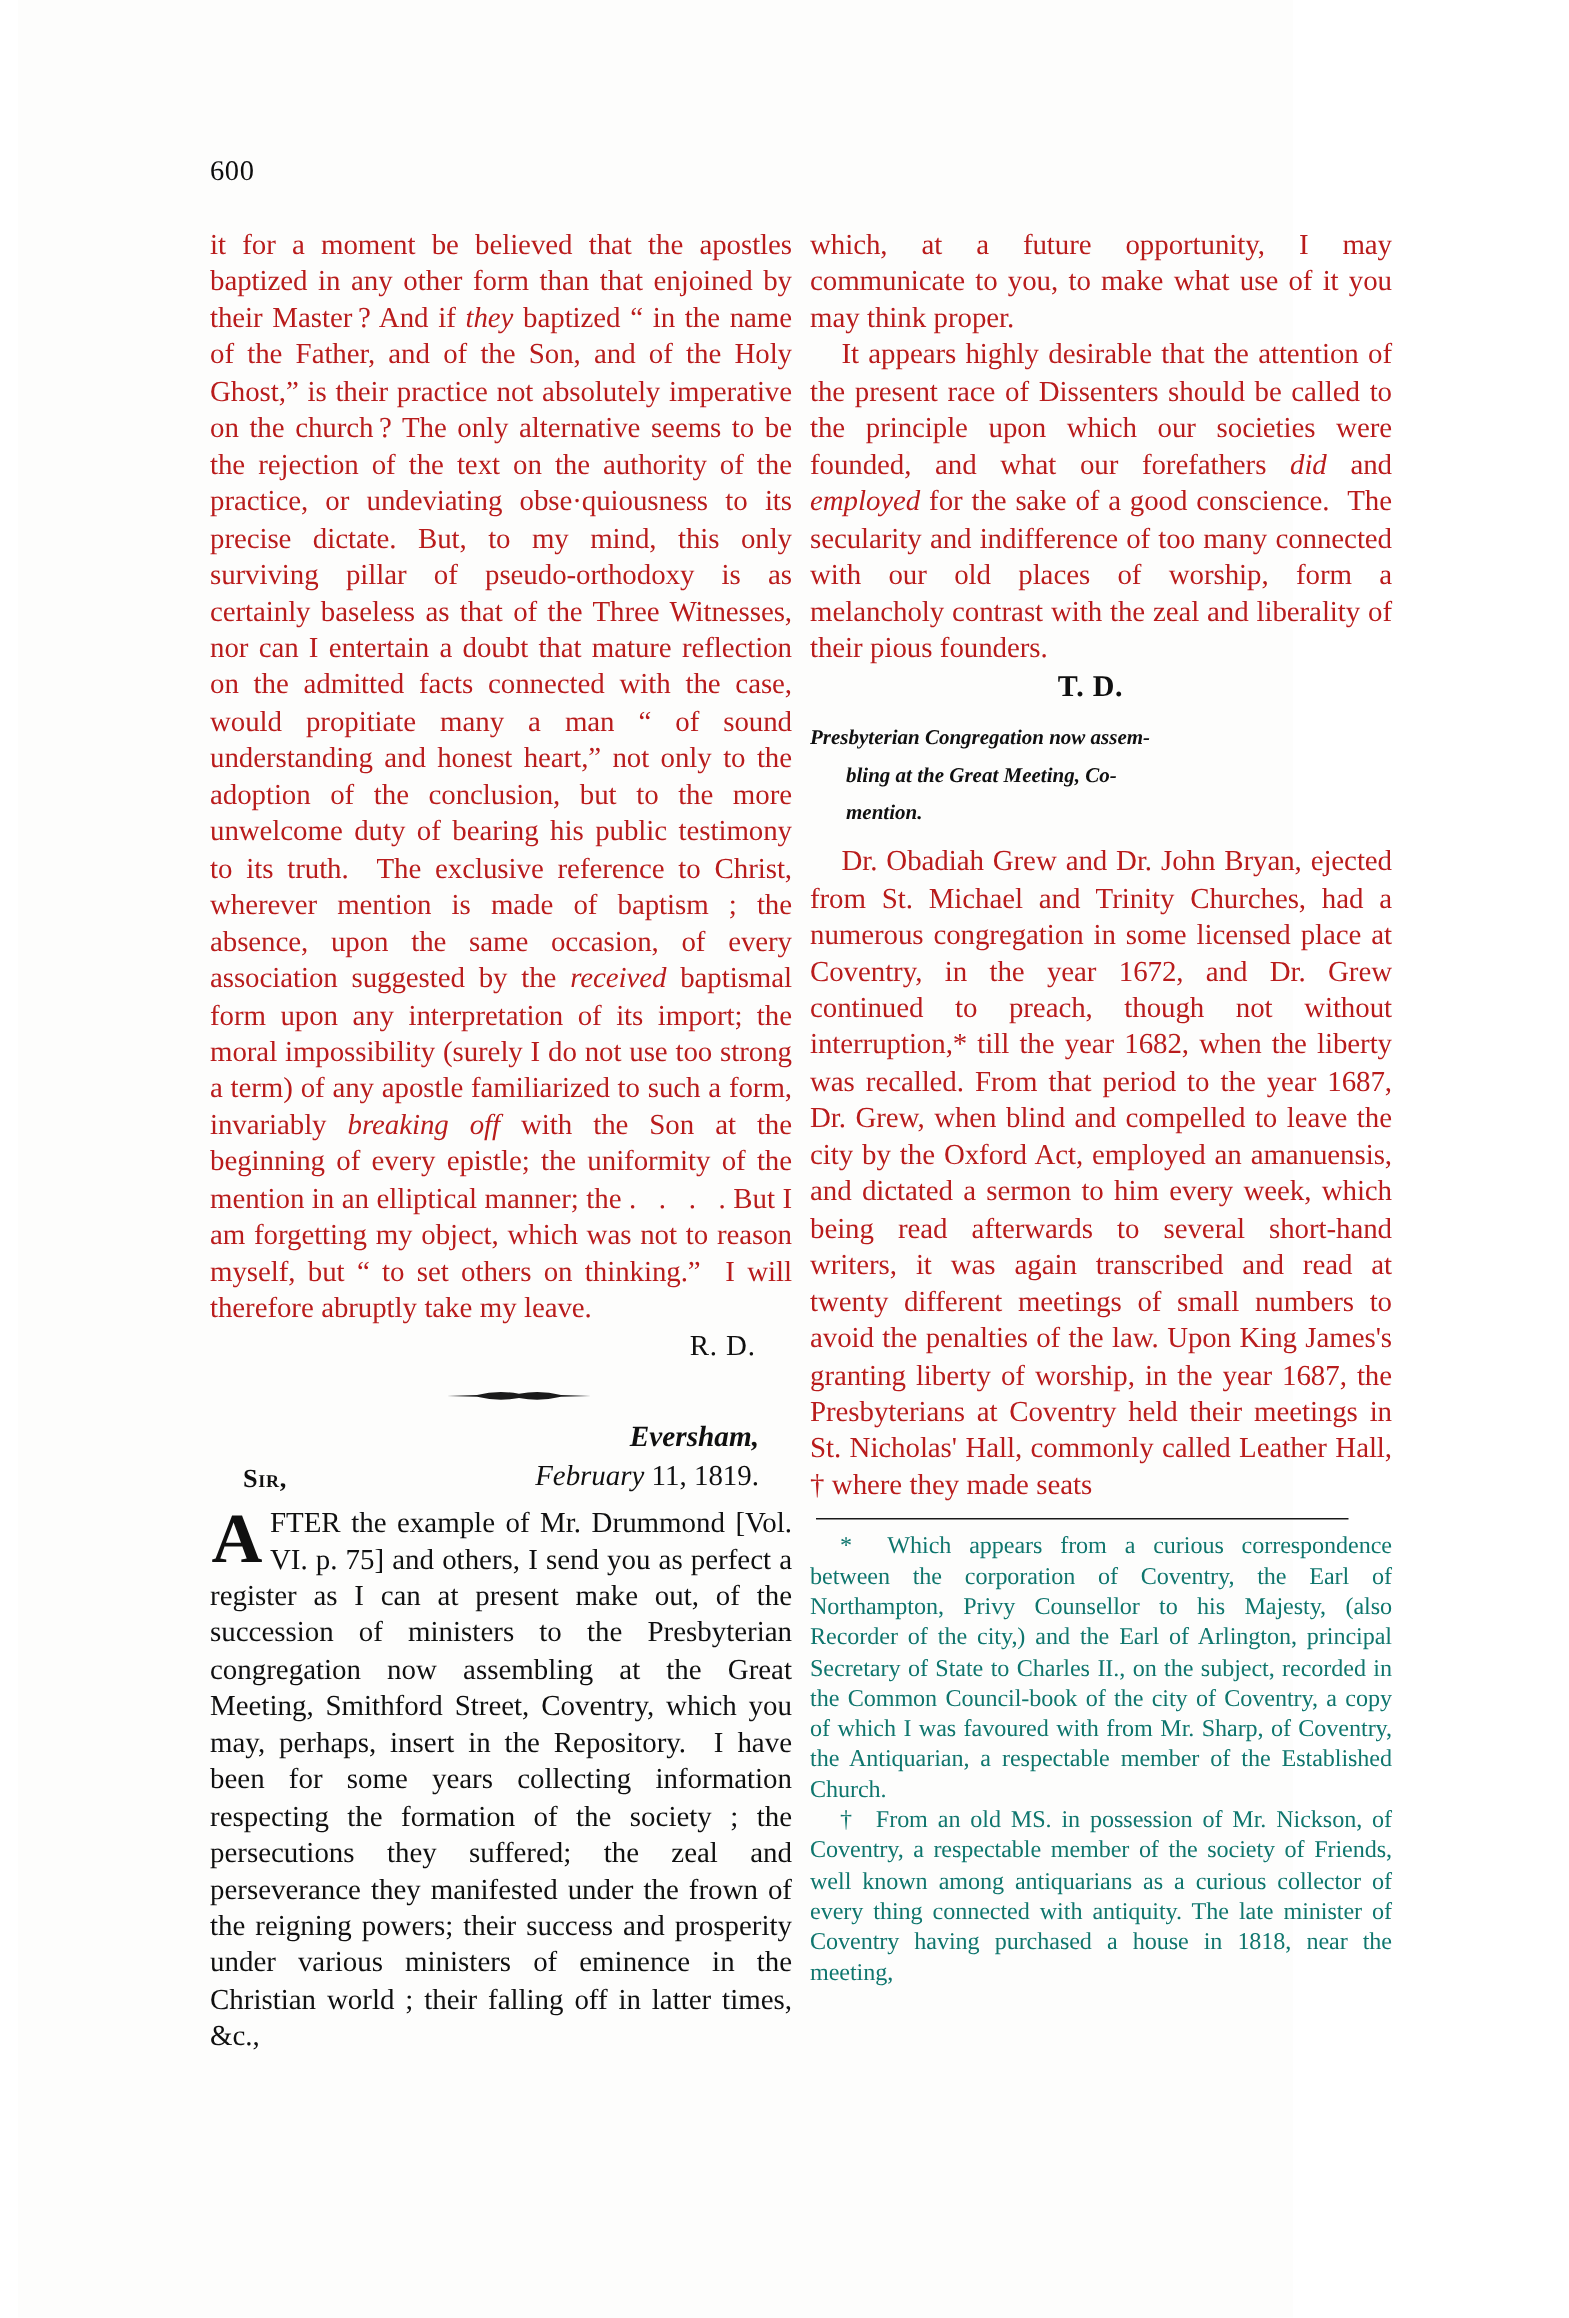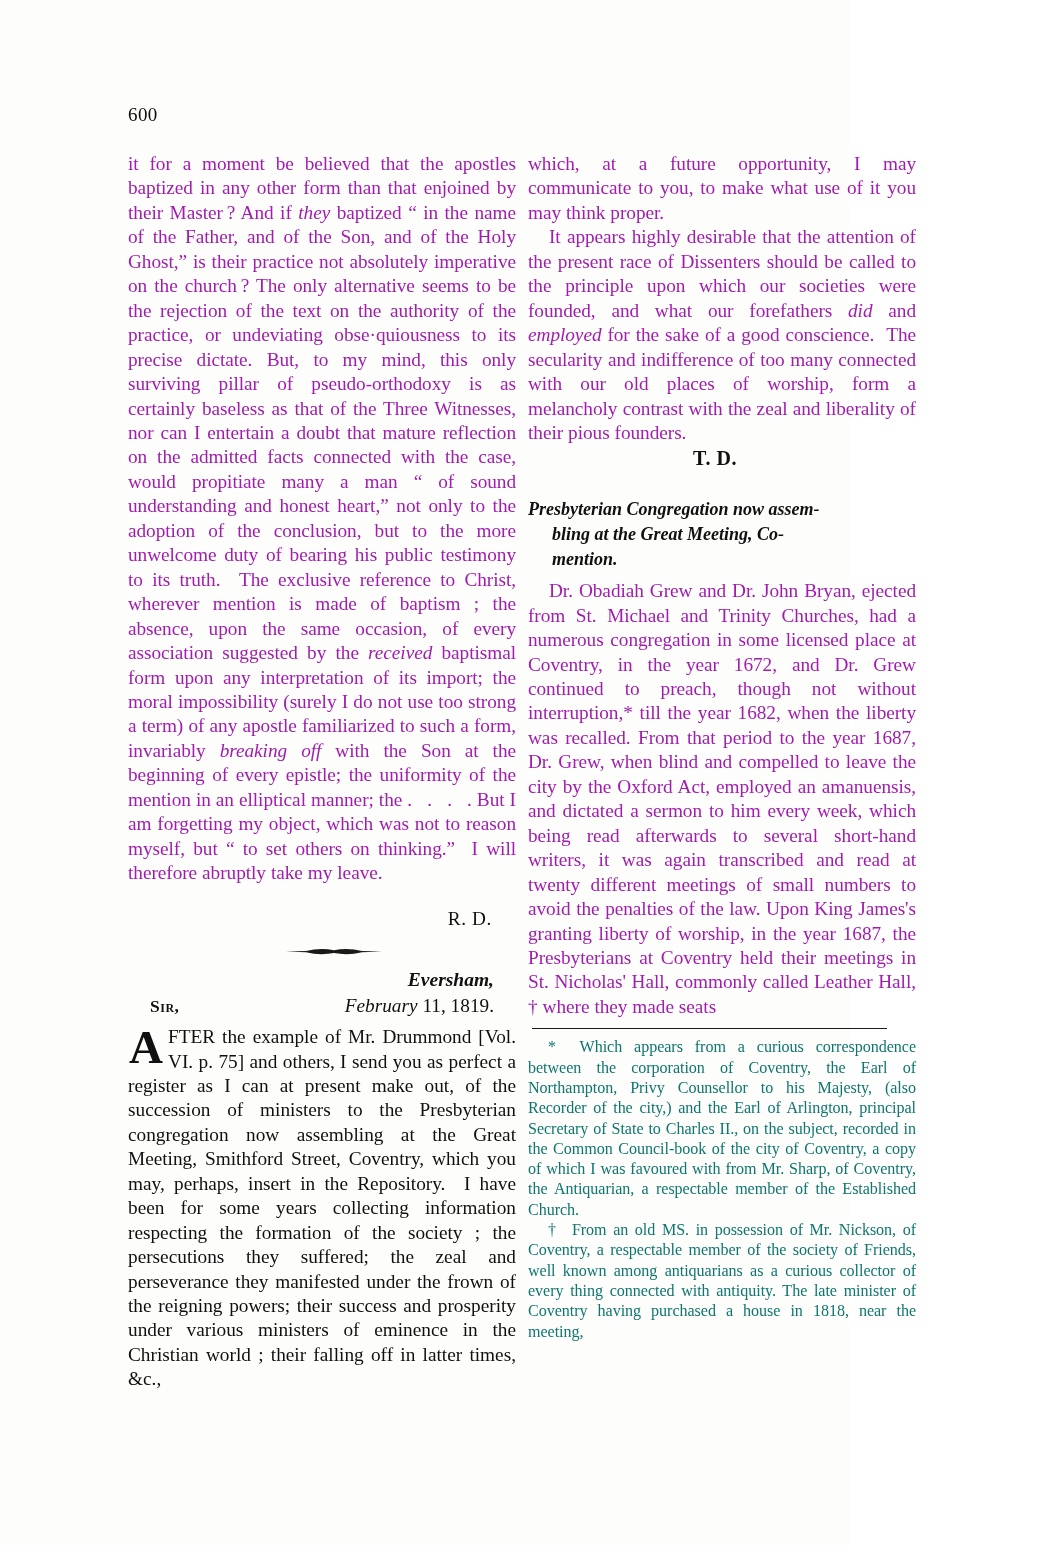--- a/index.html
+++ b/index.html
@@ -11,21 +11,21 @@
     width: 1046px;
     height: 1545px;
     position: relative;
     font-family: "Liberation Serif", "DejaVu Serif", serif;
     color: #101010;
     overflow: hidden;
   }
 
   .page {
     position: absolute;
-    left: 0; top: 0;
+    left: 12px; top: 0;
     width: 850px;
     height: 1545px;
     background: #fdfdfc;
   }
 
   
   .running-head {
     position: absolute;
     left: 128px;
     top: 104px;
@@ -59,40 +59,39 @@
     width: 388px;
   }
   .col-left  { left: 128px; }
   .col-right { left: 528px; }
 
   .body-text {
     font-size: 19.3px;
     line-height: 24.45px;
     text-align: justify;
     text-align-last: left;
-    color: #a21caf;
+    color: #b91c1c;
     letter-spacing: -0.05px;
     word-spacing: 0.2px;
   }
   .body-text p {
     margin: 0;
     text-indent: 21px;
   }
   .body-text p.noindent { text-indent: 0; }
 
   i, .ital { font-style: italic; }
 
   
   .signature {
     text-align: right;
     font-size: 19.3px;
     line-height: 24.45px;
     padding-right: 24px;
     letter-spacing: 0.6px;
-    margin-top: 21px;
   }
   .signature-td {
     text-align: center;
     font-size: 20px;
     font-weight: bold;
     line-height: 26px;
     padding-right: 14px;
     letter-spacing: 0.5px;
   }
 
@@ -156,23 +155,23 @@
     margin-top: 2px;
     margin-right: 5px;
     margin-left: 1px;
     font-family: "Liberation Serif", serif;
   }
 
   
   .sec-heading {
     font-style: italic;
     font-weight: bold;
-    font-size: 18px;
+    font-size: 14px;
     line-height: 24.6px;
-    margin-top: 26px;
+    margin-top: 10px;
     margin-bottom: 8px;
     text-align: justify;
     text-align-last: left;
     padding-left: 0;
   }
   .sec-heading .cont {
     display: block;
     padding-left: 24px;
   }
 

